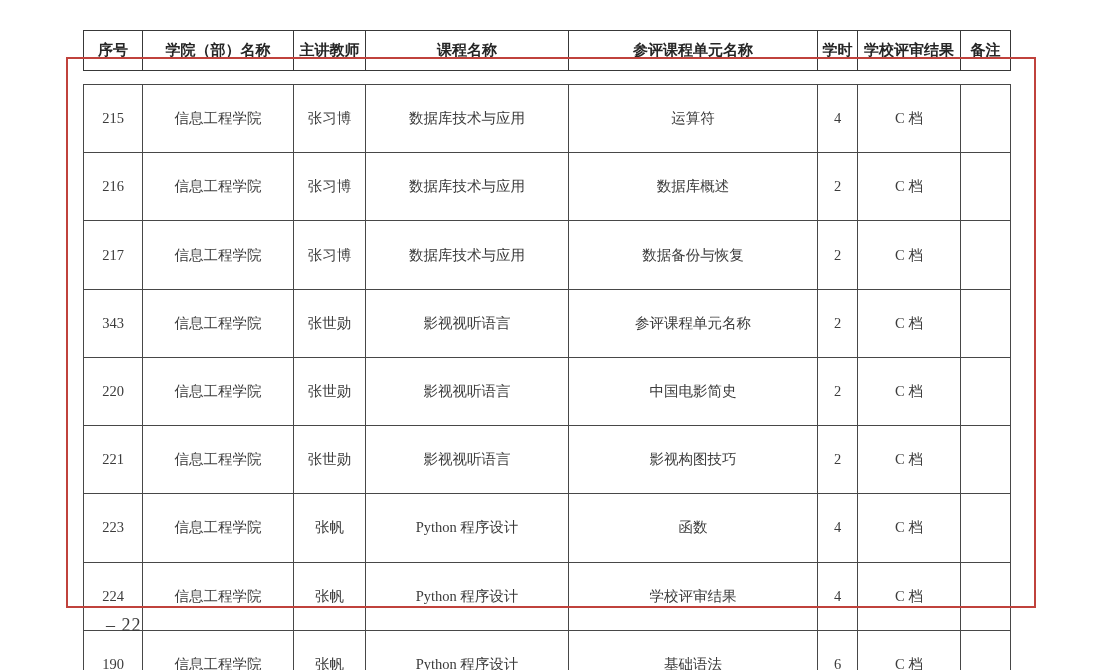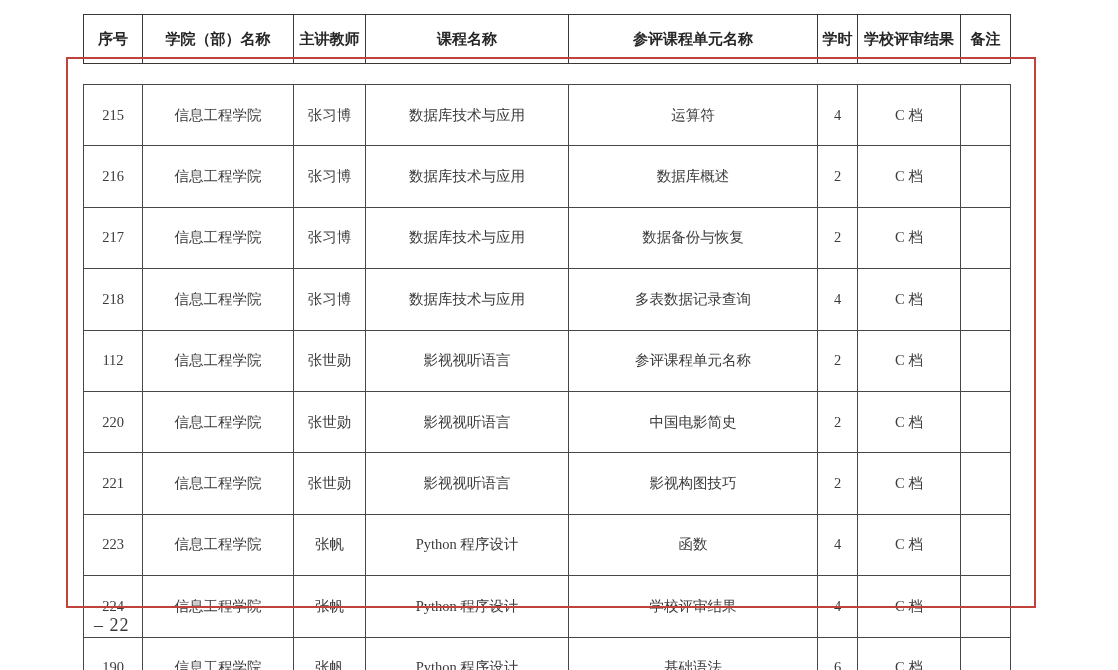--- a/index.html
+++ b/index.html
@@ -11,21 +11,21 @@
     color:#3a3a3a;
     overflow:hidden;
   }
   table.tbl{
     position:absolute;
     left:83px;
     width:927px;
     border-collapse:collapse;
     table-layout:fixed;
   }
-  .header-tbl{top:14px;height:50px;padding-left:36px;}
+  .header-tbl{top:30px;height:41px;padding-left:36px;}
   .body-tbl{top:65px;height:615px;margin-top:19px;}
   .tbl th,.tbl td{
     border:1px solid #474747;
     text-align:center;
     vertical-align:middle;
     padding:0 3px;
     overflow:hidden;
     white-space:nowrap;
   }
   .header-tbl th{
@@ -51,21 +51,21 @@
     position:absolute;
     left:66px;top:57px;
     width:970px;height:551px;
     border:2px solid #c0423c;
     box-sizing:border-box;
     pointer-events:none;
     z-index:5;
   }
   .page-num{
     position:absolute;
-    left:94px;top:615px;
+    left:106px;top:615px;
     font-size:18px;
     color:#3a3a3a;
     letter-spacing:1px;
   }
 </style>
 </head>
 <body>
 
 <div class="page">
 
@@ -130,31 +130,21 @@
           <td>217</td>
           <td>信息工程学院</td>
           <td>张习博</td>
           <td>数据库技术与应用</td>
           <td>数据备份与恢复</td>
           <td>2</td>
           <td>C 档</td>
           <td></td>
         </tr>
         <tr>
-          <td>218</td>
-          <td>信息工程学院</td>
-          <td>张习博</td>
-          <td>数据库技术与应用</td>
-          <td>多表数据记录查询</td>
-          <td>4</td>
-          <td>C 档</td>
-          <td></td>
-        </tr>
-        <tr>
-          <td>112</td>
+          <td>343</td>
           <td>信息工程学院</td>
           <td>张世勋</td>
           <td>影视视听语言</td>
           <td>参评课程单元名称</td>
           <td>2</td>
           <td>C 档</td>
           <td></td>
         </tr>
         <tr>
           <td>220</td>

